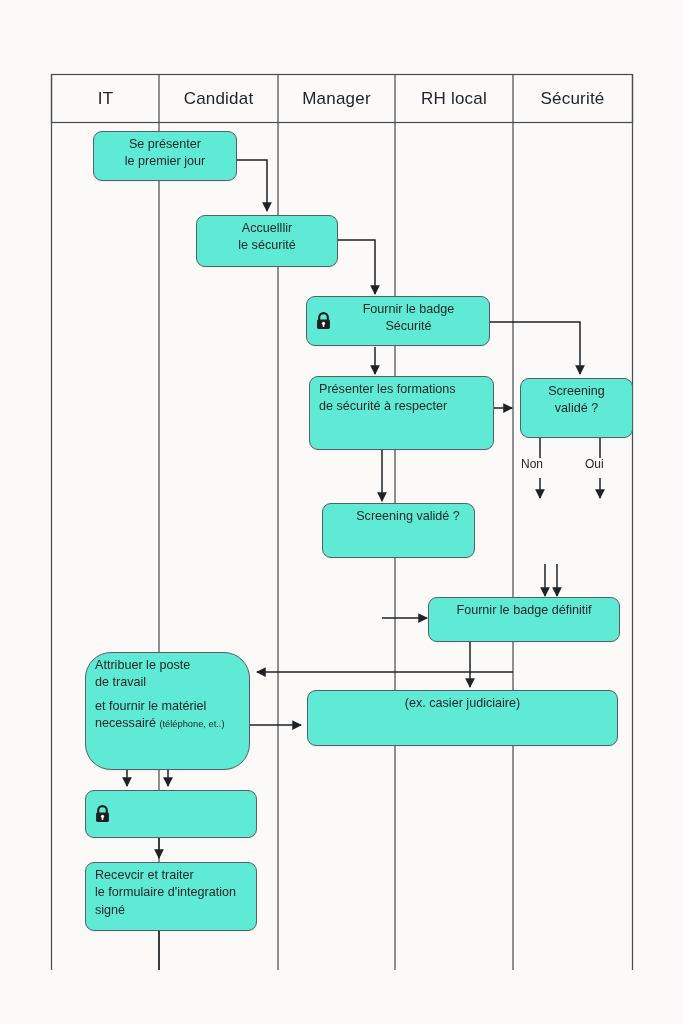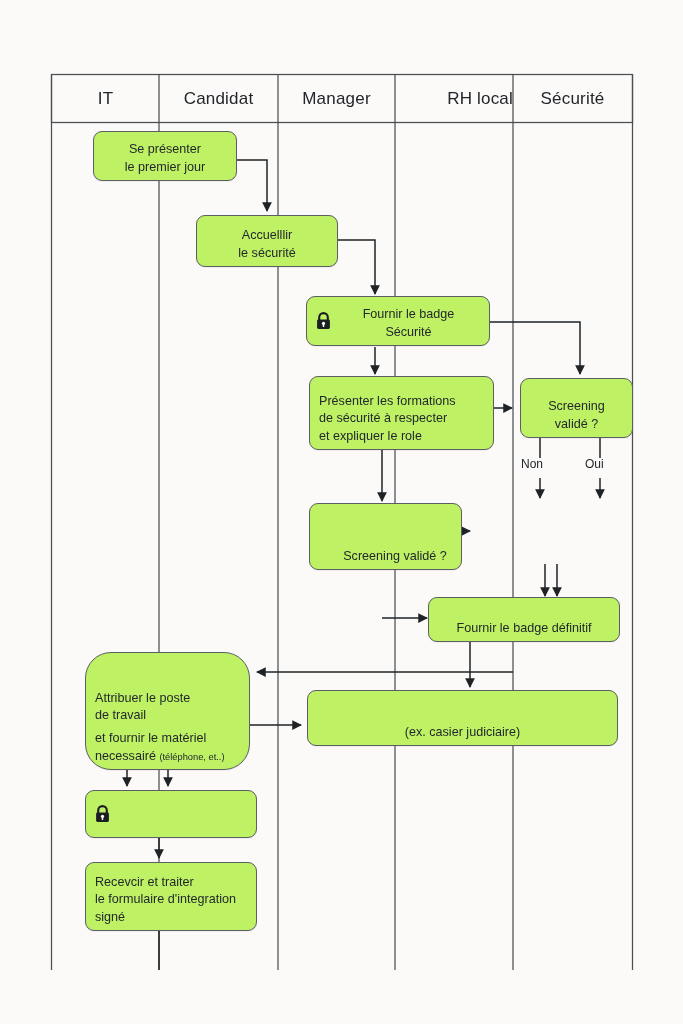--- a/index.html
+++ b/index.html
@@ -15,24 +15,24 @@
   svg.layer{position:absolute;left:0;top:0;width:683px;height:1024px;}
   .lanehdr{
     position:absolute;
     display:flex;align-items:center;justify-content:center;
     font-size:17px;color:#22262b;letter-spacing:.2px;
     height:50px;
   }
   .node{
     position:absolute;
     box-sizing:border-box;
-    background:#bef264;
+    background:#5eead4;
     border:1.3px solid #5a5f63;
     border-radius:9px;
-    display:flex;align-items:flex-end;
+    display:flex;align-items:flex-start;
     font-size:12.6px;
     line-height:1.38;
     color:#24282c;
     padding:4px 9px;
     box-shadow:0 1px 1px rgba(0,0,0,.05);
   }
   .node .txt{width:100%;}
   .node.center .txt{text-align:center;}
   .node.left .txt{text-align:left;}
   .node.withicon{padding-left:30px;}
@@ -115,21 +115,21 @@
 
   <div class="lanehdr" style="left:52px;top:74px;width:107px;">
     <span>IT</span>
   </div>
   <div class="lanehdr" style="left:159px;top:74px;width:119px;">
     <span>Candidat</span>
   </div>
   <div class="lanehdr" style="left:278px;top:74px;width:117px;">
     <span>Manager</span>
   </div>
-  <div class="lanehdr" style="left:395px;top:74px;width:118px;justify-content:flex-end;">
+  <div class="lanehdr" style="left:395px;top:74px;width:118px;">
     <span>RH local</span>
   </div>
   <div class="lanehdr" style="left:513px;top:74px;width:119px;">
     <span>Sécurité</span>
   </div>
 
   <div class="node center" style="left:93px;top:131px;width:144px;height:50px;">
     <div class="txt">
       <div>Se présenter</div>
       <div>le premier jour</div>
@@ -155,32 +155,31 @@
     <div class="txt">
       <div>Fournir le badge</div>
       <div>Sécurité</div>
     </div>
   </div>
 
   <div class="node left" style="left:309px;top:376px;width:185px;height:74px;">
     <div class="txt">
       <div>Présenter les formations</div>
       <div>de sécurité à respecter</div>
-      <div>et expliquer le role</div>
     </div>
   </div>
 
   <div class="node center" style="left:520px;top:378px;width:113px;height:60px;">
     <div class="txt">
       <div>Screening</div>
       <div>validé ?</div>
     </div>
   </div>
 
-  <div class="node center" style="left:309px;top:503px;width:153px;height:67px;padding-left:28px;">
+  <div class="node center" style="left:322px;top:503px;width:153px;height:55px;padding-left:28px;">
     <div class="txt">
       <div>Screening validé ?</div>
     </div>
   </div>
 
 
   <div class="node center" style="left:428px;top:597px;width:192px;height:45px;">
     <div class="txt">
       <div>Fournir le badge définitif</div>
     </div>

